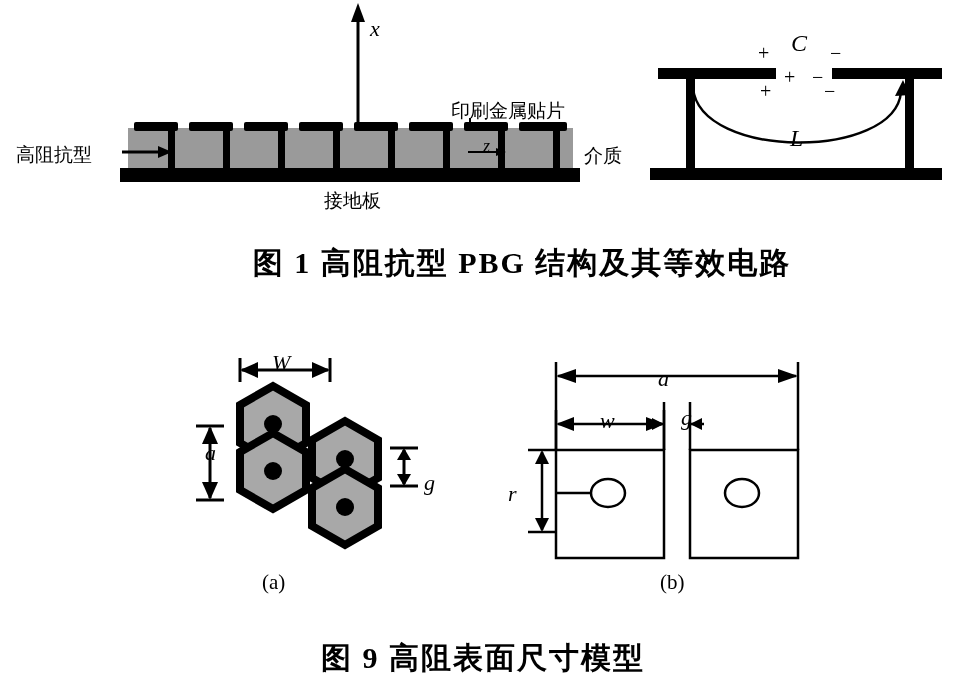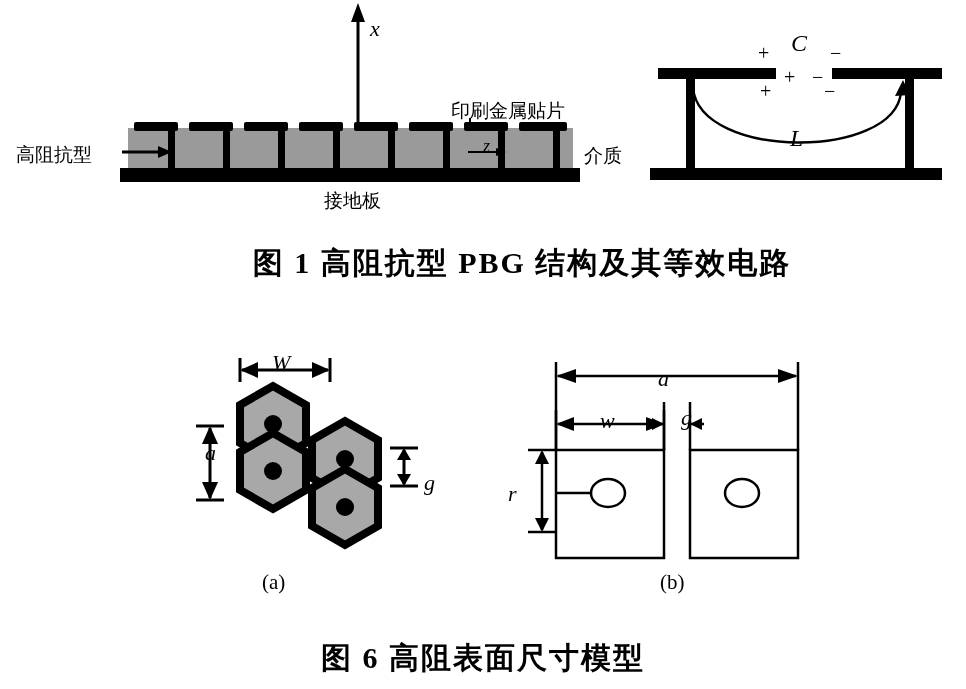--- a/index.html
+++ b/index.html
@@ -245,15 +245,15 @@
   <div class="lbl ital" style="left:424px; top:470px; font-size:22px;">g</div>
 
   <div class="lbl ital" style="left:658px; top:366px; font-size:22px;">a</div>
   <div class="lbl ital" style="left:600px; top:408px; font-size:22px;">w</div>
   <div class="lbl ital" style="left:681px; top:405px; font-size:22px;">g</div>
   <div class="lbl ital" style="left:508px; top:481px; font-size:22px;">r</div>
 
   <div class="sub-lbl" style="left:262px; top:570px;">(a)</div>
   <div class="sub-lbl" style="left:660px; top:570px;">(b)</div>
 
-  <div class="cap cap2">图 6   高阻表面尺寸模型</div>
+  <div class="cap cap2">图 9   高阻表面尺寸模型</div>
 
 </div>
 
 </body></html>

